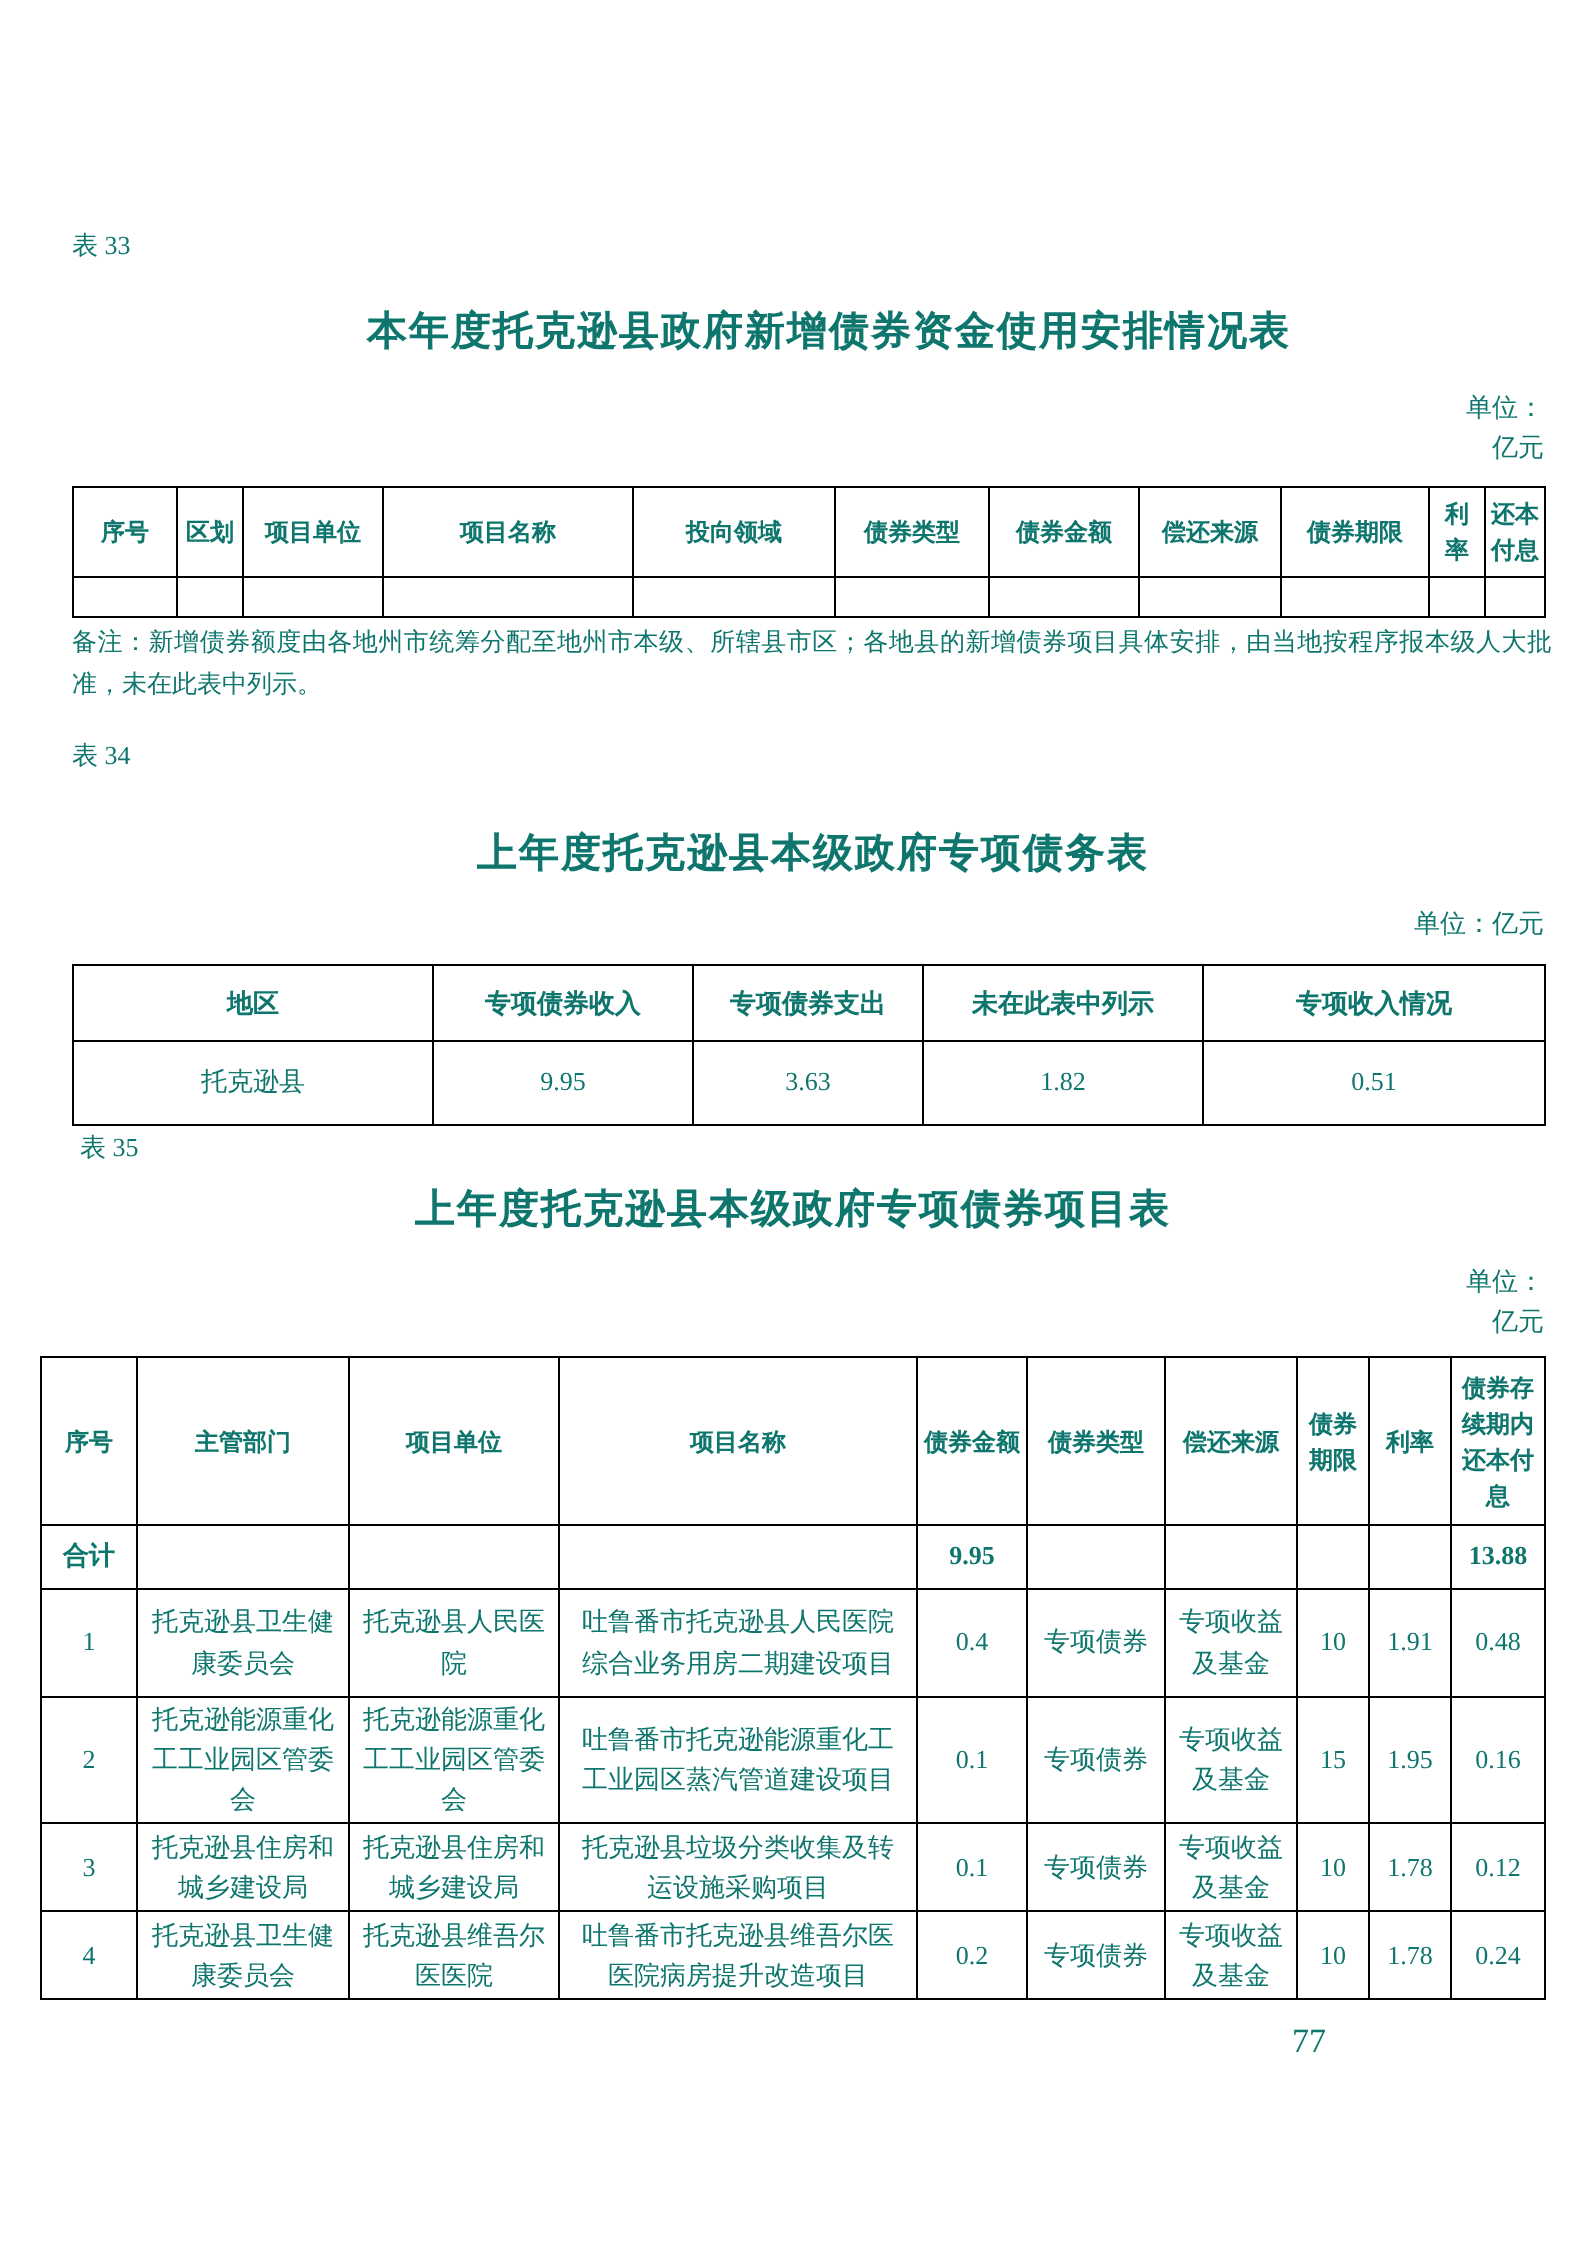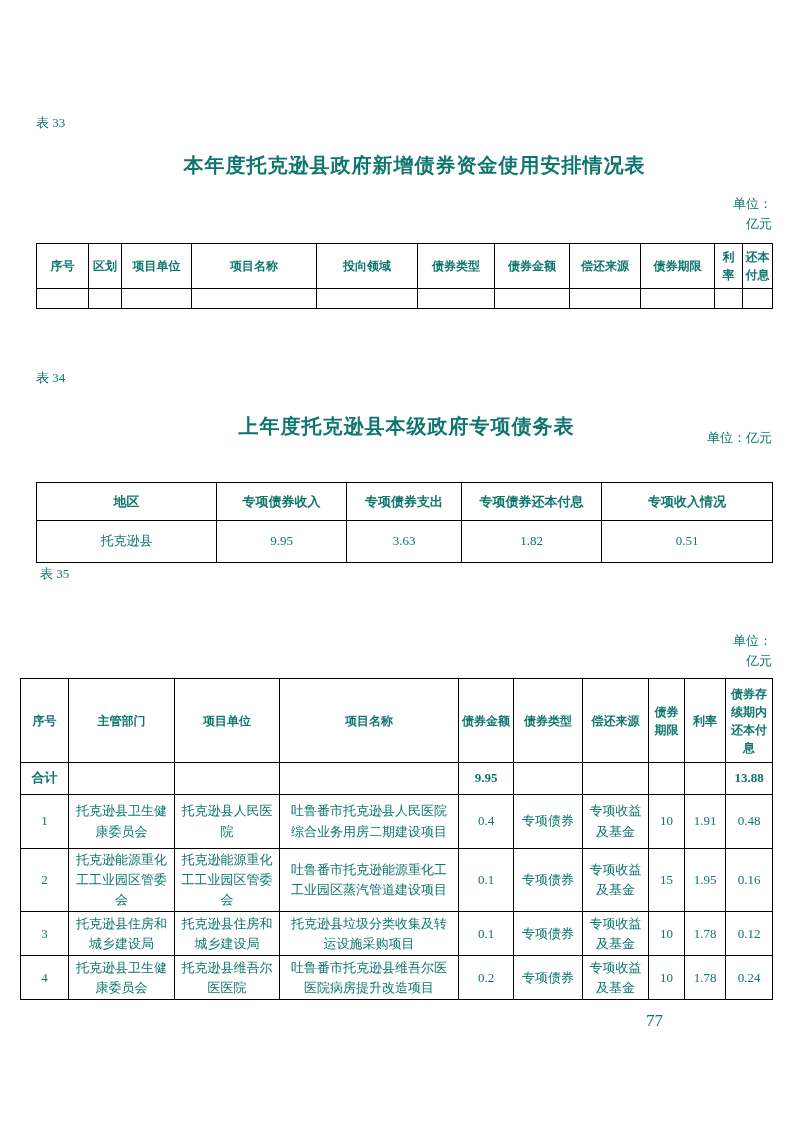--- a/index.html
+++ b/index.html
@@ -138,52 +138,54 @@
           <td></td>
       <td></td>
           <td></td>
       <td></td>
           <td></td>
       <td></td>
     </tr>
   </tbody>
     </table>
 
+  <div class="note">备注：新增债券额度由各地州市统筹分配至地州市本级、所辖县市区；各地县的新增债券项目具体安排，由当地按程序报本级人大批准，未在此表中列示。</div>
 
   <div class="tbl-label" style="left:36px;top:369px;">表 34</div>
   <div class="doc-title" style="top:413px;padding-left:20px;">上年度托克逊县本级政府专项债务表</div>
-  <div class="unit-note" style="top:428px;">单位：亿元</div>
+  <div class="unit-note" style="top:452px;">单位：亿元</div>
 
   <table id="table34">
     <colgroup>
       <col style="width:180px">
         <col style="width:130px">
         <col style="width:115px">
         <col style="width:140px">
         <col style="width:171px">
     </colgroup>
     <tbody>
         <tr class="hdr">
       <th>地区</th>
       <th>专项债券收入</th>
       <th>专项债券支出</th>
-      <th>专项债券还本付息</th>
+      <th>未在此表中列示</th>
       <th>专项收入情况</th>
     </tr>
     <tr class="data-row">
       <td>托克逊县</td>
       <td>9.95</td>
       <td>3.63</td>
       <td>1.82</td>
       <td>0.51</td>
     </tr>
   </tbody>
     </table>
 
   <div class="tbl-label" style="left:40px;top:565px;">表 35</div>
+  <div class="doc-title" style="top:591px;">上年度托克逊县本级政府专项债券项目表</div>
   <div class="unit-note" style="top:631px;">
     <div>单位：</div>
     <div>亿元</div>
   </div>
 
   <table id="table35">
     <colgroup>
       <col style="width:48px">
         <col style="width:106px">
         <col style="width:105px">

